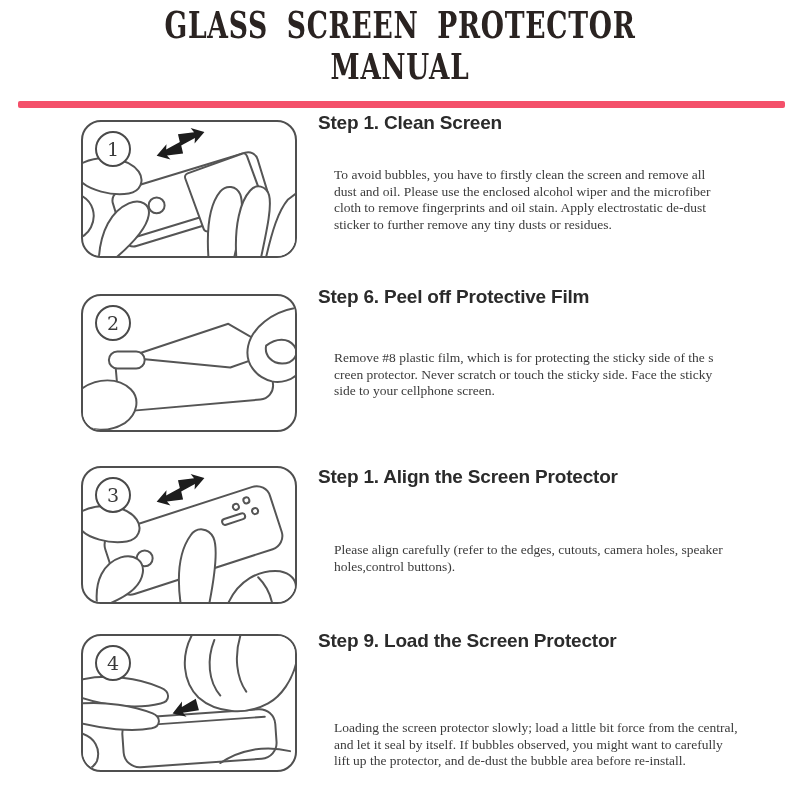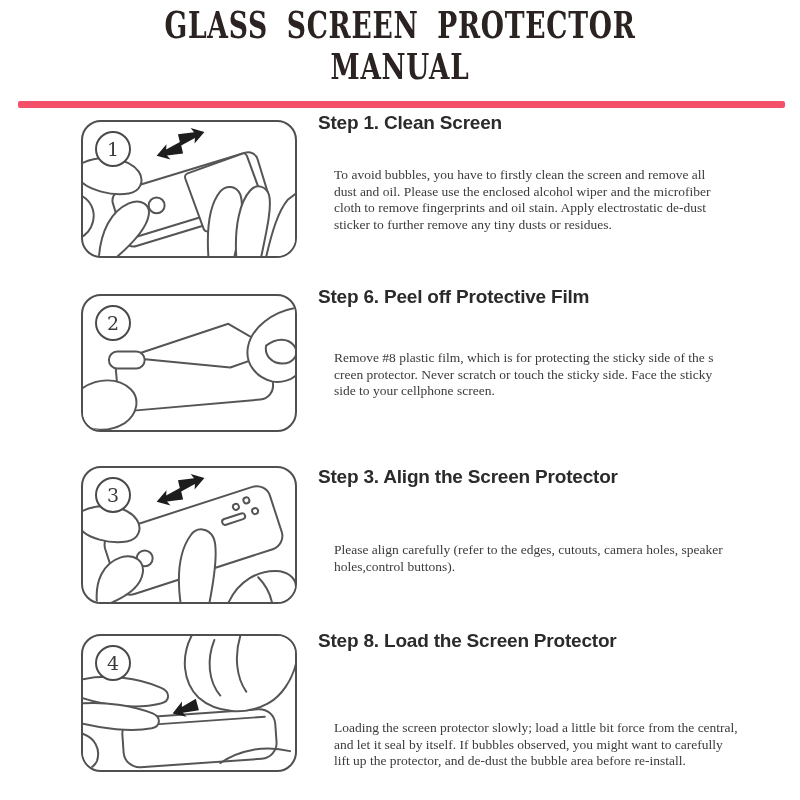--- a/index.html
+++ b/index.html
@@ -139,21 +139,21 @@
       <path class="art" d="M148,138 C158,116 178,104 200,106 C210,108 216,114 216,122 L216,138 Z"></path>
       <path class="art-line" d="M178,112 C186,120 190,128 192,138"></path>
     </g>
     <g>
       <path class="arrow" transform="translate(76,36) rotate(-18)" d="M0,0 L13,-8 L11,-3 L27,-6 L26,6 L10,3 L12,8 Z"></path>
       <path class="arrow" transform="translate(124,12) rotate(162)" d="M0,0 L13,-8 L11,-3 L27,-6 L26,6 L10,3 L12,8 Z"></path>
     </g>
   </svg>
   <div class="badge">3</div>
 </div>
-<h2 class="step-heading h3">Step 3. Align the Screen Protector</h2>
+<h2 class="step-heading h3">Step 1. Align the Screen Protector</h2>
 <p class="step-body b3">Please align carefully (refer to the edges, cutouts, camera holes, speaker
 holes,control buttons).</p>
 
 <div class="panel p4">
   <svg viewBox="0 0 216 138" preserveAspectRatio="none">
     <g>
       <rect class="art" x="42" y="80" width="154" height="50" rx="16" transform="rotate(-4 119 105)"></rect>
       <line class="art-line" x1="58" y1="88" x2="186" y2="88" transform="rotate(-4 119 105)"></line>
     </g>
     <g>
@@ -166,16 +166,16 @@
       <path class="art-line" d="M134,6 C126,26 128,48 140,62"></path>
       <path class="art-line" d="M160,2 C154,22 156,44 166,58"></path>
       <path class="art-line" d="M140,130 C160,116 186,112 210,118"></path>
     </g>
     <g>
       <path class="arrow" transform="translate(92,80) rotate(-20)" d="M0,0 L13,-8 L11,-3 L27,-6 L26,6 L10,3 L12,8 Z"></path>
     </g>
   </svg>
   <div class="badge">4</div>
 </div>
-<h2 class="step-heading h4">Step 8. Load the Screen Protector</h2>
+<h2 class="step-heading h4">Step 9. Load the Screen Protector</h2>
 <p class="step-body b4">Loading the screen protector slowly; load a little bit force from the central,
 and let it seal by itself. If bubbles observed, you might want to carefully
 lift up the protector, and de-dust the bubble area before re-install.</p>
 
 </body></html>

